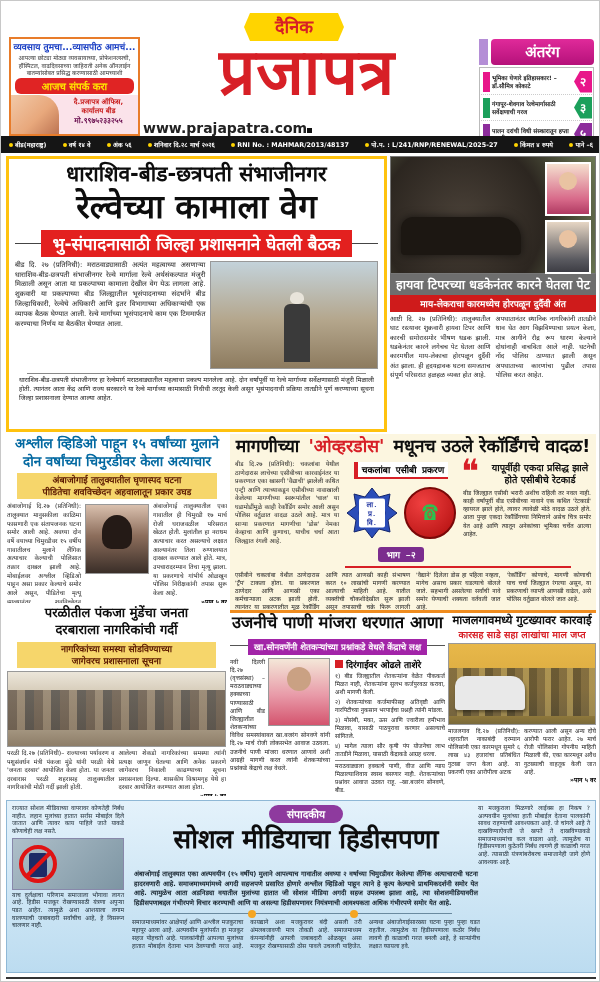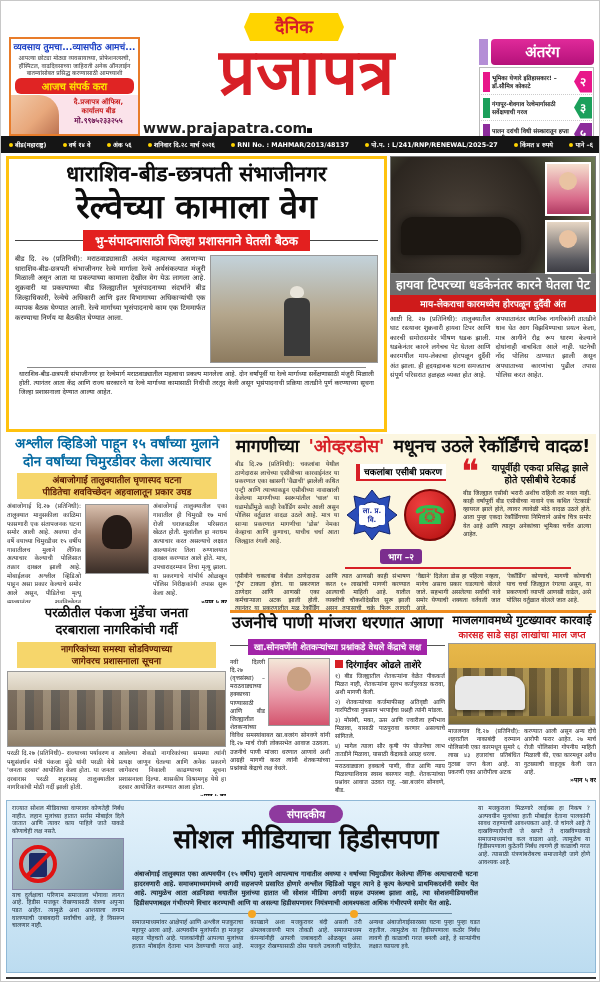--- a/index.html
+++ b/index.html
@@ -51,21 +51,21 @@
   .dot { width:4px; height:4px; border-radius:50%; background:#ffd400; display:inline-block; }
 
   
   .lead { position:absolute; left:5px; top:155px; width:381px; height:276px;
           border:3px solid #ffc20e; background:#fff; padding:2px 6px; overflow:hidden; }
   .lead-h1 { font-size:21px; font-weight:800; text-align:center; color:#0d0d0d; line-height:1.25; }
   .lead-h2 { font-size:33px; font-weight:800; text-align:center; color:#0d0d0d; line-height:1.2; }
   .subhead-wrap { position:relative; text-align:center; margin:3px 0 4px; }
   .subhead-wrap:before { content:""; position:absolute; left:0; right:0; top:50%; border-top:1.5px solid #444; }
   .red-sub { position:relative; display:inline-block; background:#e3201f; color:#fff; font-weight:bold;
-             font-size:12px; padding:2px 12px; }
+             font-size:17px; padding:2px 12px; }
   .lead-cols { display:flex; gap:5px; }
   .lead-text { flex:1.15; font-size:7px; text-align:justify; line-height:1.4; color:#1a1a1a; }
   .lead-photo { flex:1; height:108px; background:linear-gradient(180deg,#c3d2da 0%,#b4a68c 55%,#8d7b5f 100%);
                 position:relative; border:1px solid #999; }
   .surveyor { position:absolute; left:44%; bottom:6px; width:26px; height:58px; background:#3a3a3a; border-radius:6px 6px 0 0; }
   .surveyor:before { content:""; position:absolute; top:-12px; left:6px; width:14px; height:12px; background:#e8e4da; border-radius:50% 50% 40% 40%; }
   .lead-rule { border-top:1px solid #888; margin:4px 12px 2px; }
   .lead-wide { font-size:6.4px; text-align:justify; line-height:1.4; color:#222; padding:0 4px; }
 
   
@@ -98,21 +98,21 @@
                         width:30px; height:34px; border-radius:50% 50% 30% 30%; background:#241a16; }
   .jump { color:#000; font-weight:bold; font-size:6.2px; text-align:right; }
 
   
   .acb { position:absolute; left:229px; top:433px; width:366px; height:179px; background:#fcf6e0;
          border-bottom:3px solid #f08c1e; padding:2px 5px; overflow:hidden; }
   .acb-h { font-size:17.5px; font-weight:800; text-align:center; color:#0d0d0d; line-height:1.2; }
   .acb-h .rw { color:#d71f26; margin:0 3px; }
   .acb-row { display:flex; gap:6px; margin-top:3px; }
   .acb-col1 { width:104px; font-size:6.2px; text-align:justify; line-height:1.38; color:#1a1a1a; }
-  .acb-mid { width:112px; text-align:center; }
+  .acb-mid { width:112px; text-align:center;font-family:Liberation Mono, monospace; }
   .case-label { display:inline-block; border-left:4px solid #d71f26; border-bottom:2px solid #d71f26;
                 font-weight:800; font-size:9px; padding:1px 4px; background:#fff; }
   .logo-row { display:flex; justify-content:center; align-items:center; gap:6px; margin-top:8px; }
   .star-wrap { position:relative; width:52px; height:52px; }
   .star-label { position:absolute; left:50%; top:50%; transform:translate(-50%,-50%); background:#fff;
                 color:#1a2f9e; font-weight:bold; font-size:7px; padding:1px 3px; border-radius:2px; }
   .red-circle { width:52px; height:52px; border-radius:50%; background:radial-gradient(circle at 35% 30%, #f04040, #b00d0d);
                 display:flex; align-items:center; justify-content:center; border:2px solid #7a0808; }
   .phone-glyph { color:#2fbf4f; font-size:26px; line-height:1; }
   .part-badge { display:inline-block; background:#7b2d8e; color:#fff; font-weight:bold; font-size:9px;

